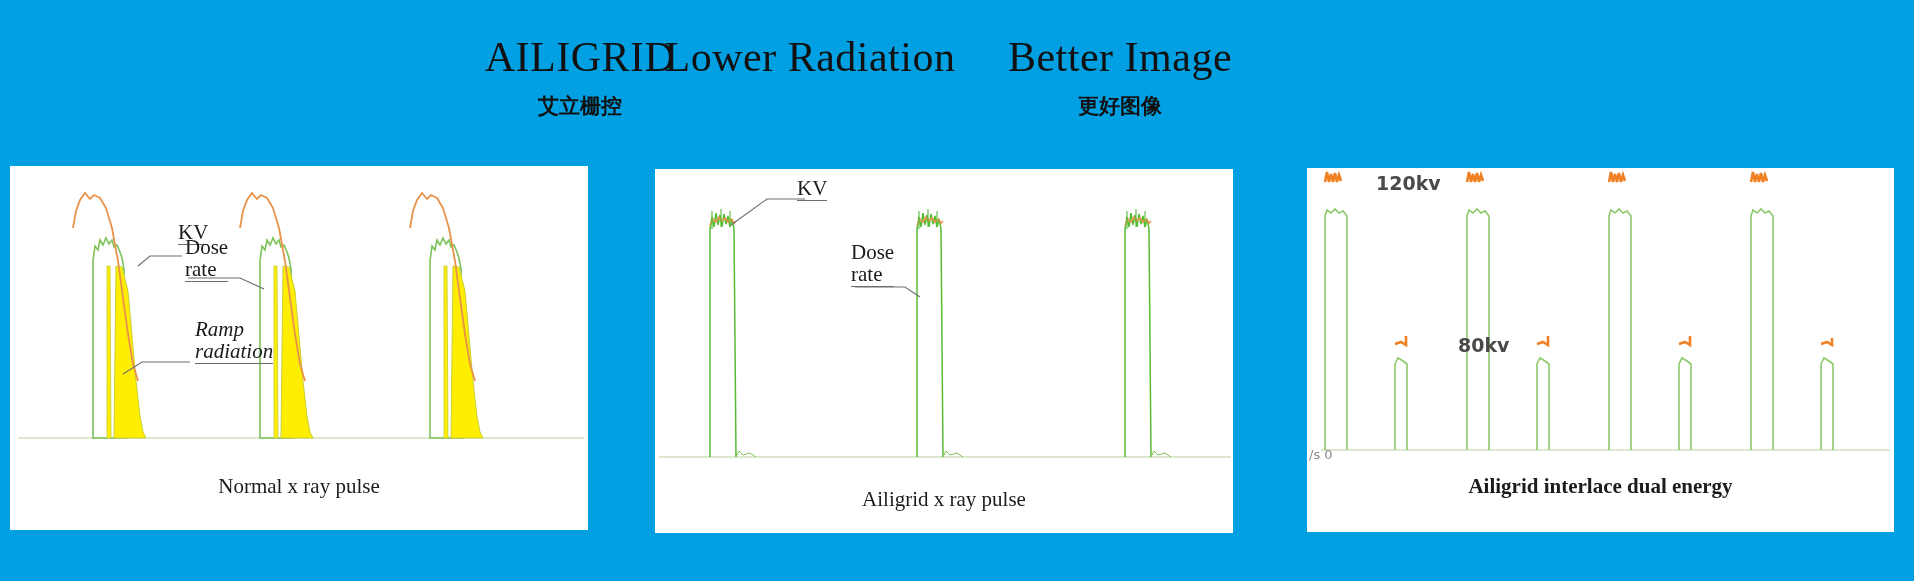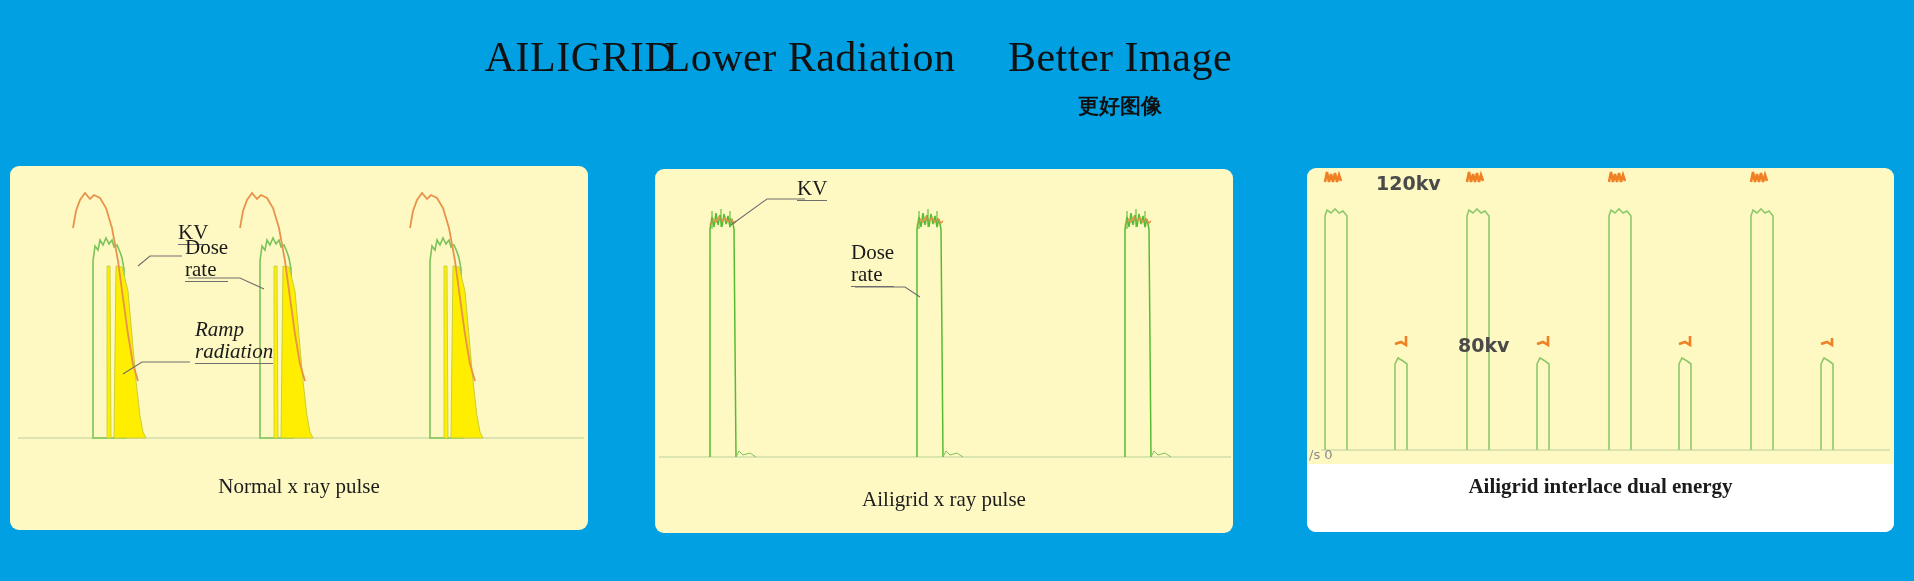--- a/index.html
+++ b/index.html
@@ -33,23 +33,22 @@
     margin-top:18px;
     white-space:nowrap;
   }
   #hgroup0{left:430px;top:36px;width:300px;}
   #hgroup1{left:640px;top:36px;width:340px;}
   #hgroup2{left:960px;top:36px;width:320px;}
 
   
   .panel{
     position:absolute;
-    background:#fef9c3;
+    background:#ffffff;
     overflow:hidden;
-    border-radius:9px;
   }
   #panel0{left:10px;top:166px;width:578px;height:364px;}
   #panel1{left:655px;top:169px;width:578px;height:364px;}
   #panel2{left:1307px;top:168px;width:587px;height:364px;}
 
   .plot{position:absolute;left:0;top:0;width:100%;}
   #plot0{height:300px;}
   #plot1{height:310px;}
   #plot2{height:300px;}
 
@@ -94,20 +93,21 @@
     white-space:nowrap;
   }
   svg{display:block;}
 </style>
 </head>
 <body>
 
 <div class="header">
   <div class="hgroup" id="hgroup0">
     <div class="hg-main">AILIGRID</div>
+    <div class="hg-sub">艾立栅控</div>
   </div>
   <div class="hgroup" id="hgroup1">
     <div class="hg-main">Lower Radiation</div>
   </div>
   <div class="hgroup" id="hgroup2">
     <div class="hg-main">Better Image</div>
     <div class="hg-sub">更好图像</div>
   </div>
 </div>
 

